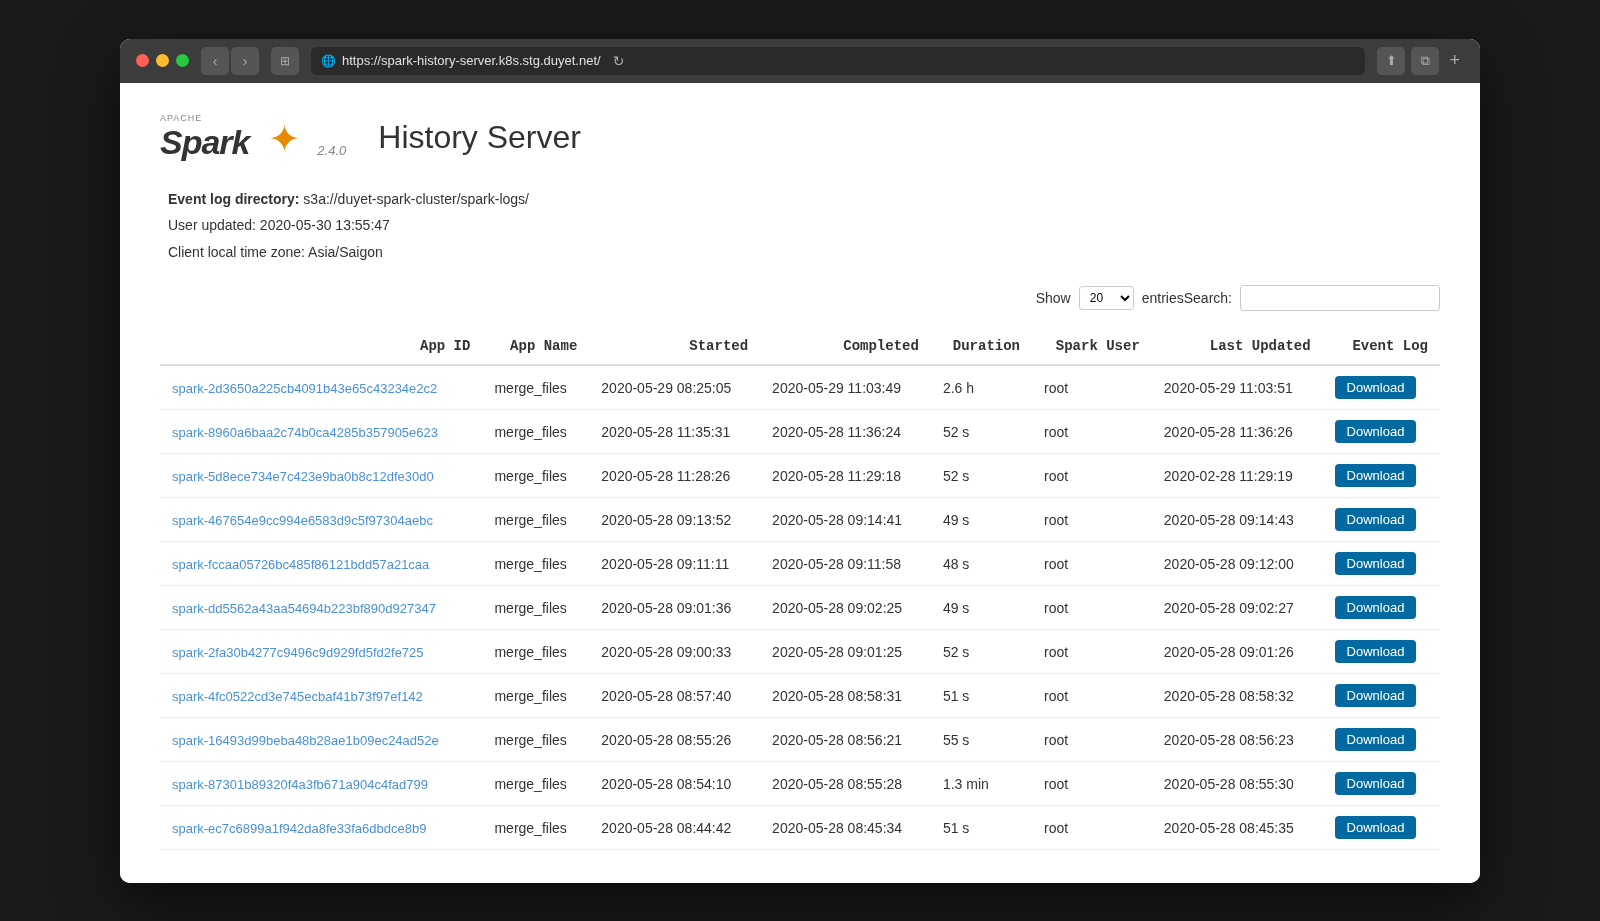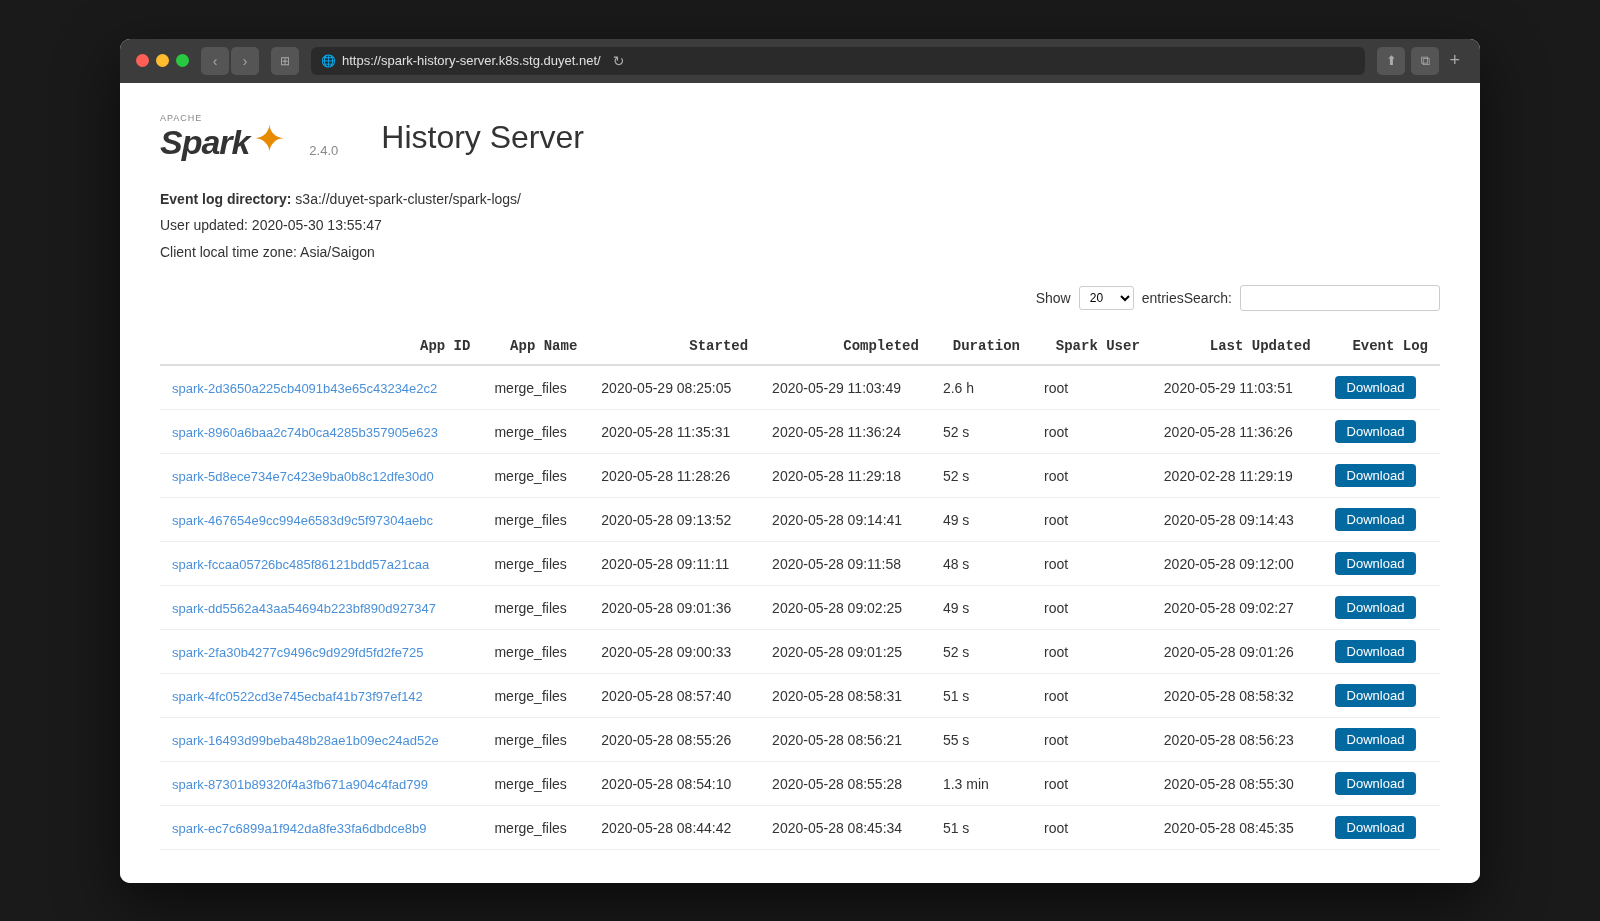--- a/index.html
+++ b/index.html
@@ -156,26 +156,27 @@
     .spark-logo {
       display: flex;
       align-items: center;
       gap: 4px;
     }
 
     .page-title {
       font-size: 32px;
       font-weight: 300;
       color: #333;
-      margin-left: 27px;
+      margin-left: 16px;
     }
 
     .info-section {
       margin-bottom: 20px;
       line-height: 1.9;
+      margin-left: 8px;
     }
 
     .info-row {
       font-size: 14px;
       color: #333;
     }
 
     .info-label {
       font-weight: 600;
     }
@@ -265,21 +266,21 @@
 
     .logo-container {
       display: flex;
       flex-direction: column;
       align-items: flex-start;
     }
 
     .logo-row {
       display: flex;
       align-items: center;
-      gap: 2px;
+      gap: 17px;
     }
   </style>
 </head>
 <body>
 
 <div class="browser-window">
 
   <div class="browser-titlebar">
     <div class="traffic-lights">
       <div class="traffic-light tl-red"></div>
@@ -307,21 +308,21 @@
 
     <div class="app-header">
       <div class="spark-logo">
         <div class="logo-container">
           <div style="font-size:9px; color:#888; letter-spacing:1px; text-transform:uppercase;">APACHE</div>
           <div class="logo-row">
             <span style="font-size:34px; font-weight:900; font-style:italic; color:#333; letter-spacing:-1px;">Spark</span>
             <span style="color:#e88a00; font-size:38px; margin-left:2px; margin-top:-6px;">✦</span>
           </div>
         </div>
-        <span style="font-size:13px; color:#888; align-self:flex-end; margin-bottom:4px; margin-left:20px;">2.4.0</span>
+        <span style="font-size:13px; color:#888; align-self:flex-end; margin-bottom:4px; margin-left:13px;font-style:italic;">2.4.0</span>
       </div>
       <h1 class="page-title">History Server</h1>
     </div>
 
     <div class="info-section">
       <div class="info-row">
         <span class="info-label">Event log directory:</span>
         <span>s3a://duyet-spark-cluster/spark-logs/</span>
       </div>
       <div class="info-row">

